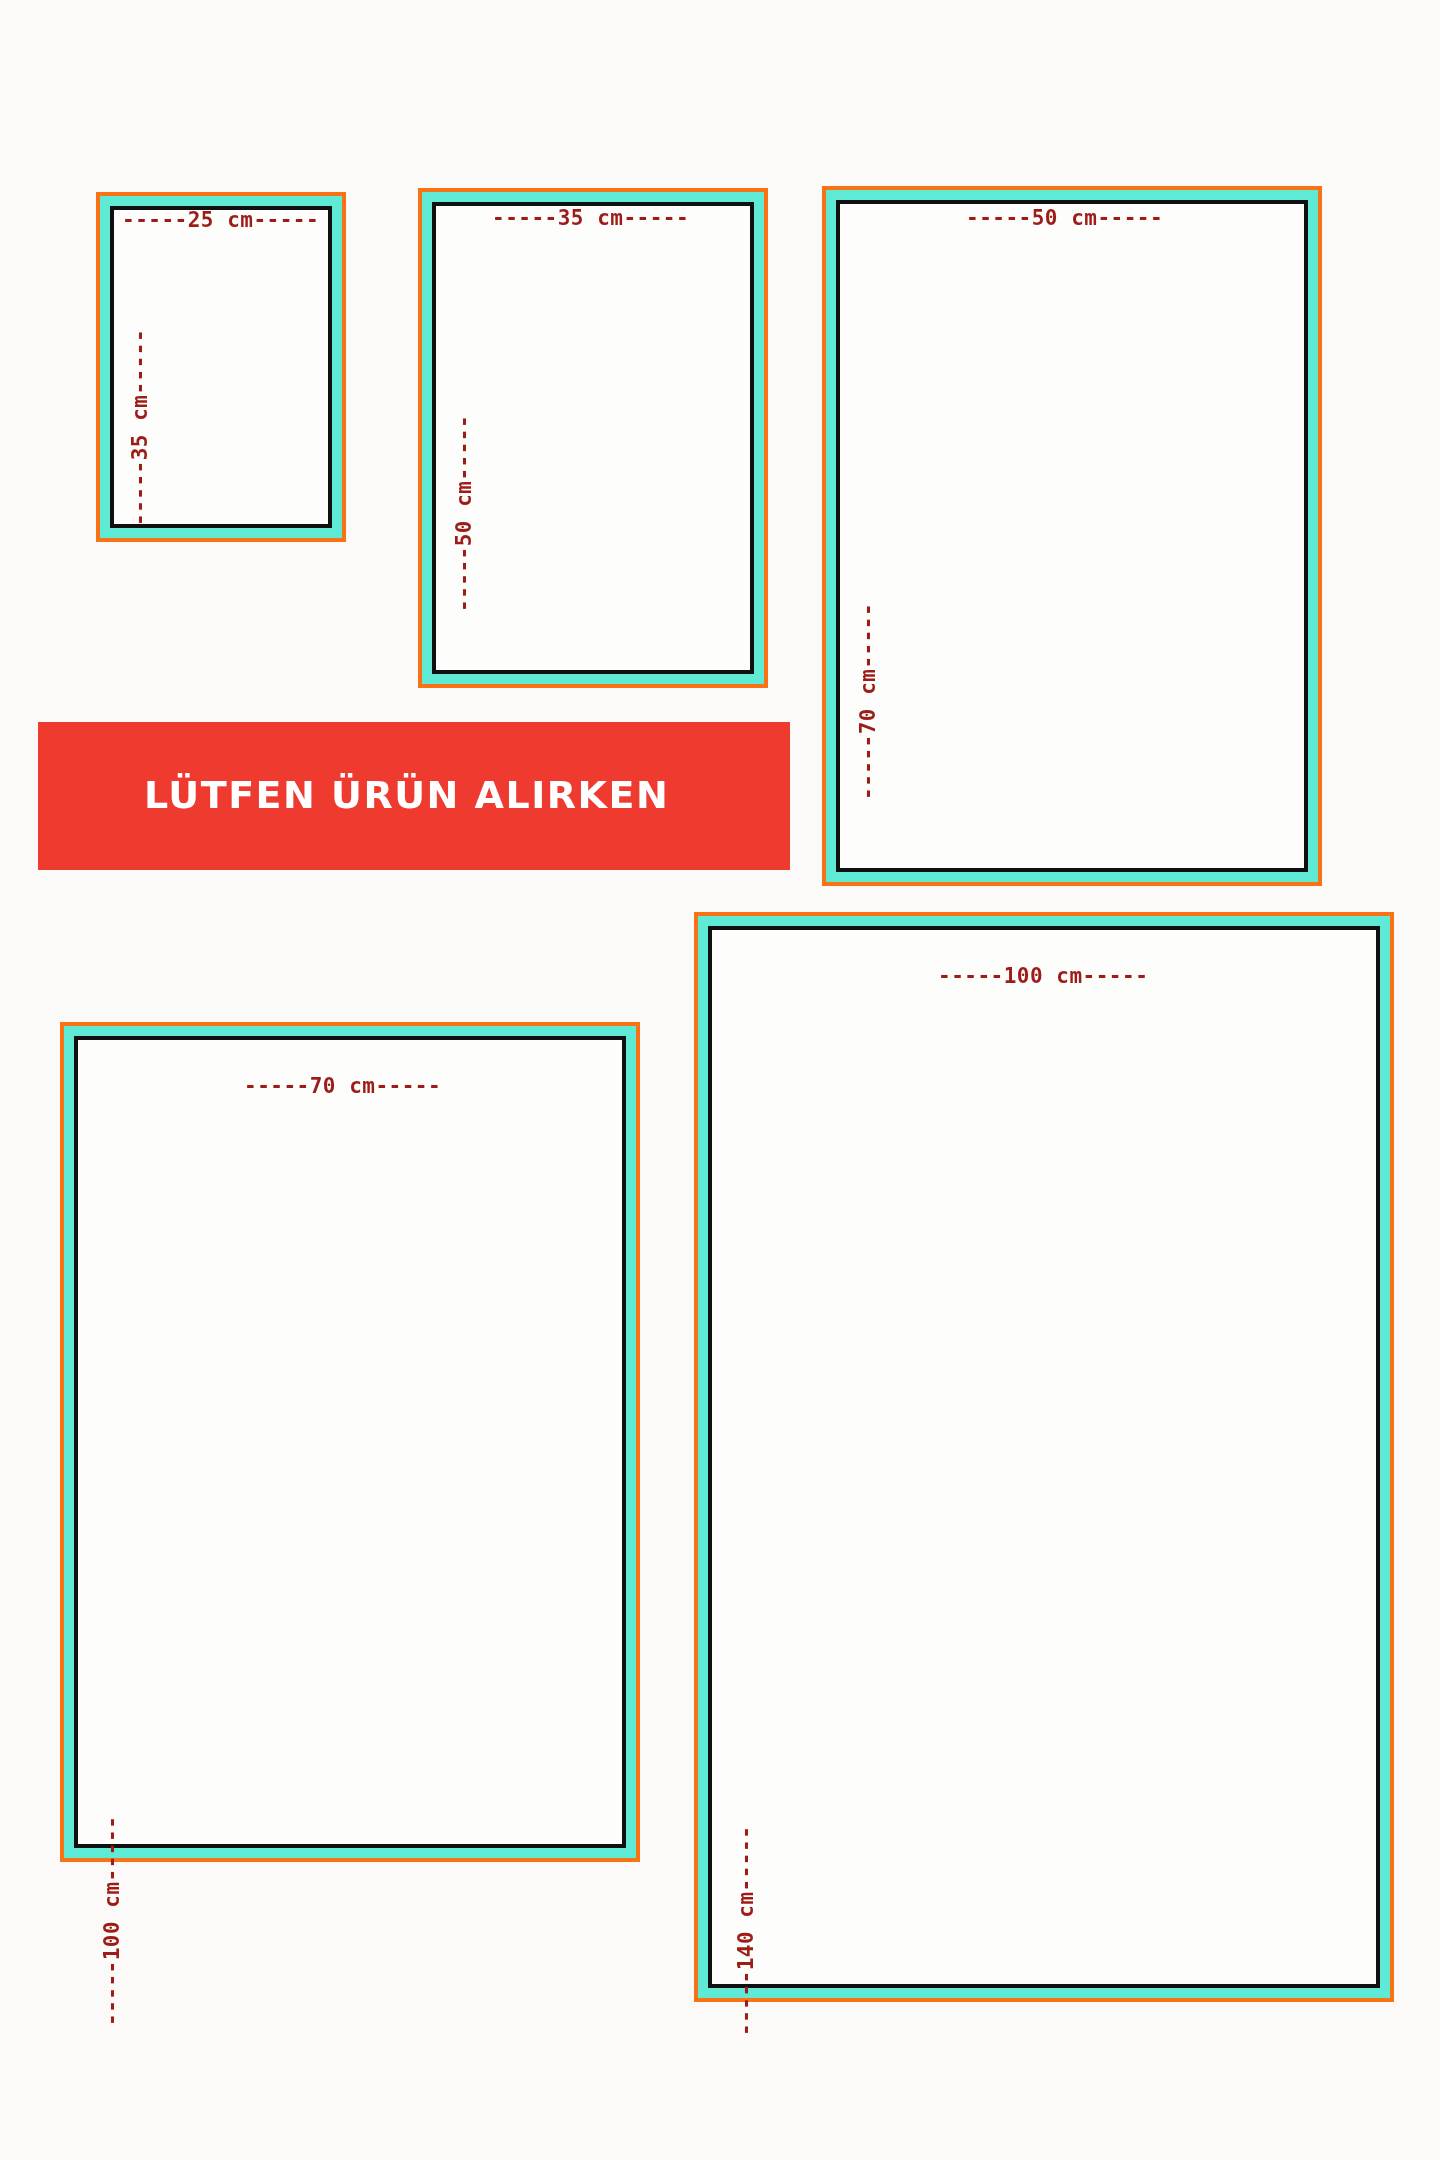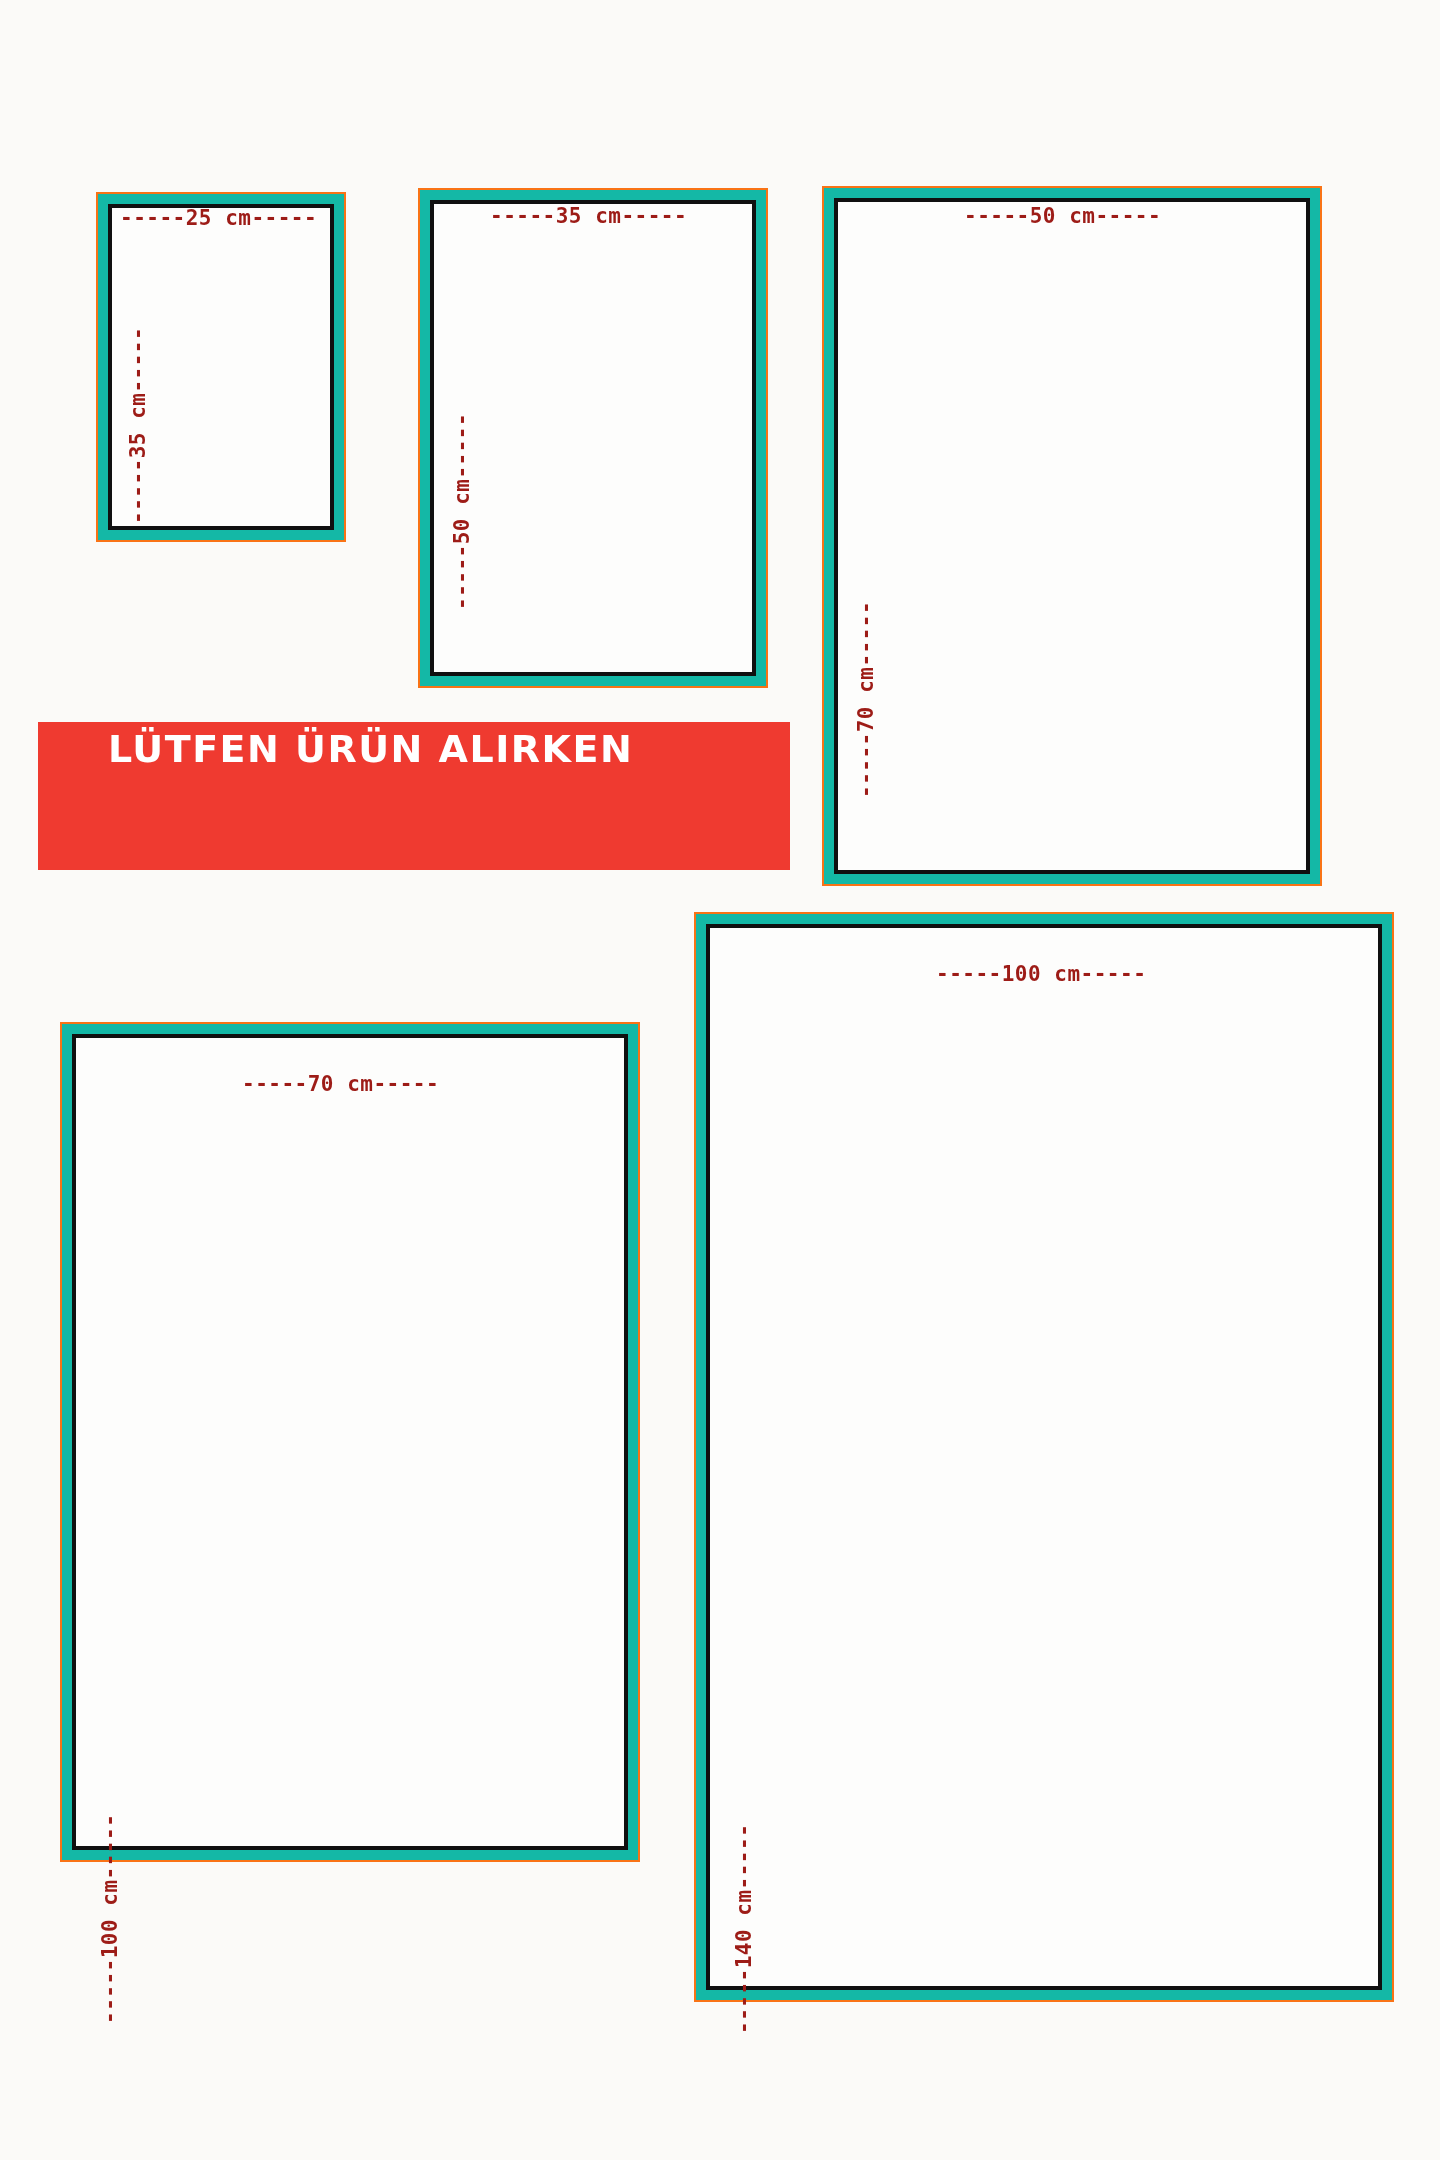--- a/index.html
+++ b/index.html
@@ -18,22 +18,22 @@
     position: absolute;
     left: 0;
     top: 0;
     width: 1440px;
     height: 2160px;
     background: #fbfaf8;
   }
   
   .frame {
     position: absolute;
-    background: #14b8a6;
-    border: 2px solid #f97316;
+    background: #5eead4;
+    border: 4px solid #f97316;
     box-sizing: border-box;
   }
   .frame .inner {
     position: absolute;
     left: 10px;
     top: 10px;
     right: 10px;
     bottom: 10px;
     border: 4px solid #101010;
     box-sizing: border-box;
@@ -55,21 +55,22 @@
   
   #warning-banner {
     position: absolute;
     left: 38px;
     top: 722px;
     width: 752px;
     height: 148px;
     background: #ef3a30;
     display: flex;
     flex-direction: column;
-    padding-left: 70px;
+    justify-content: center;
+    padding-left: 106px;
     box-sizing: border-box;
   }
   #warning-banner .line {
     color: #ffffff;
     font-family: "DejaVu Sans", sans-serif;
     font-weight: bold;
     font-size: 38px;
     letter-spacing: 1.5px;
     line-height: 1.45;
   }

